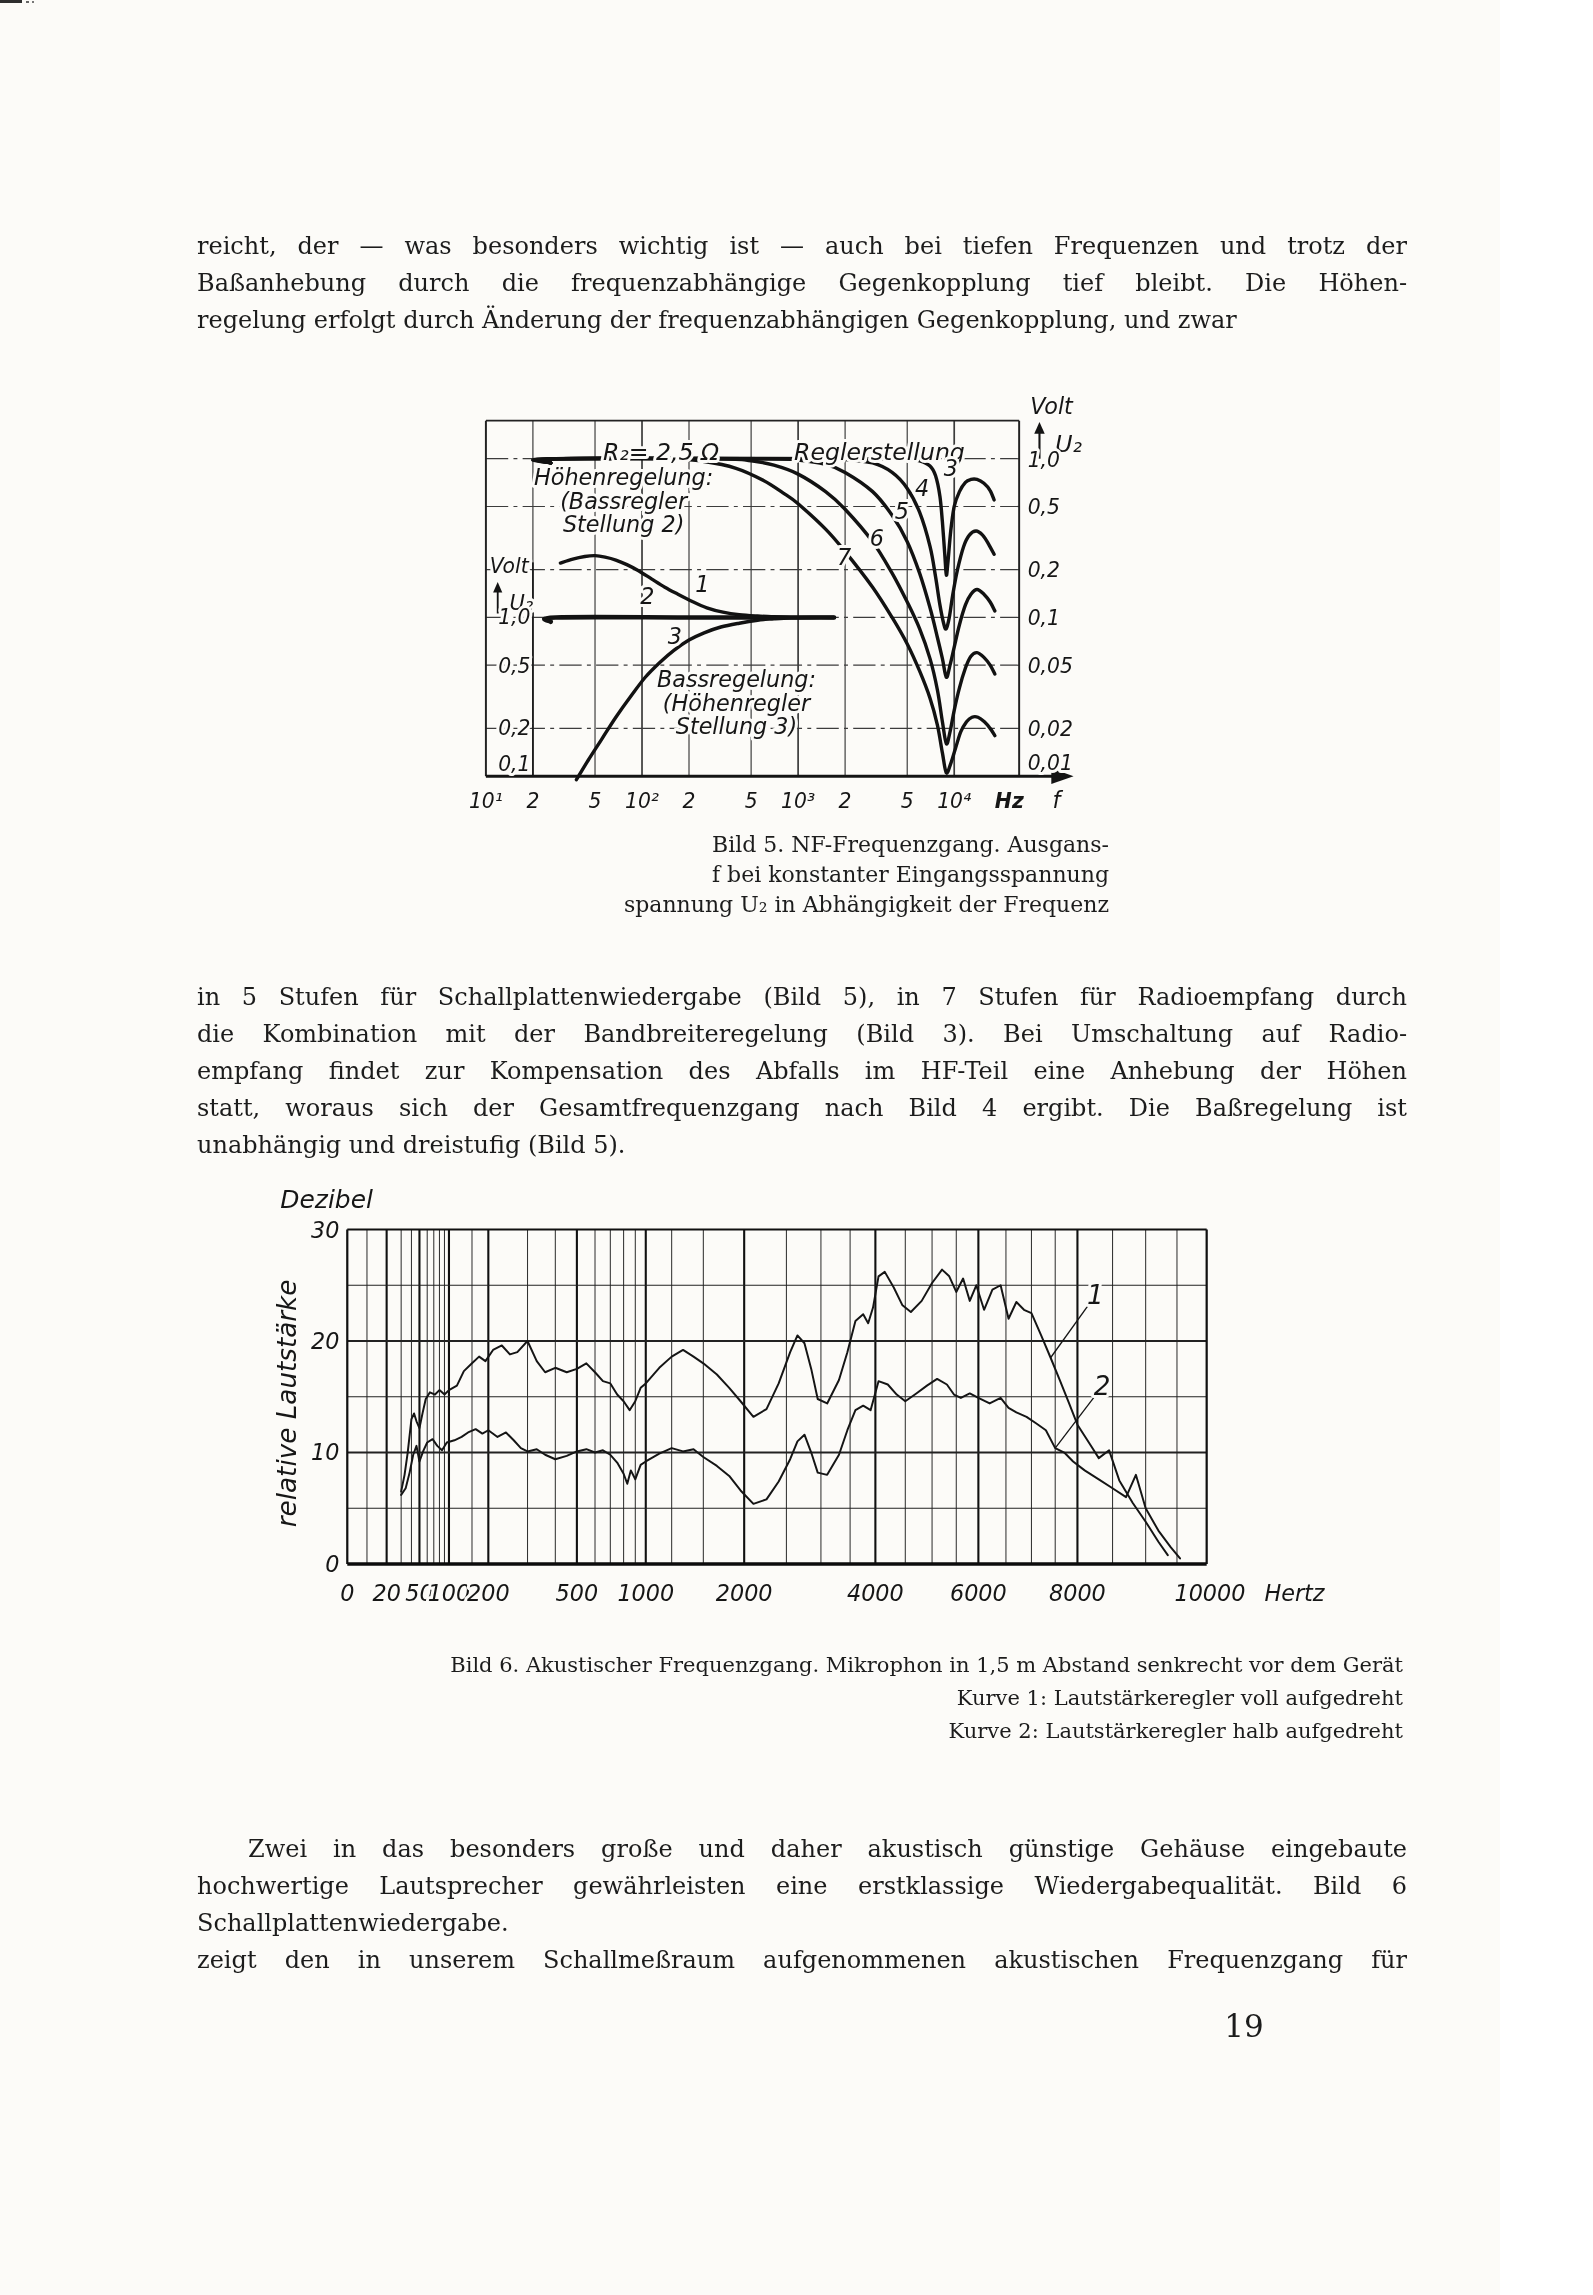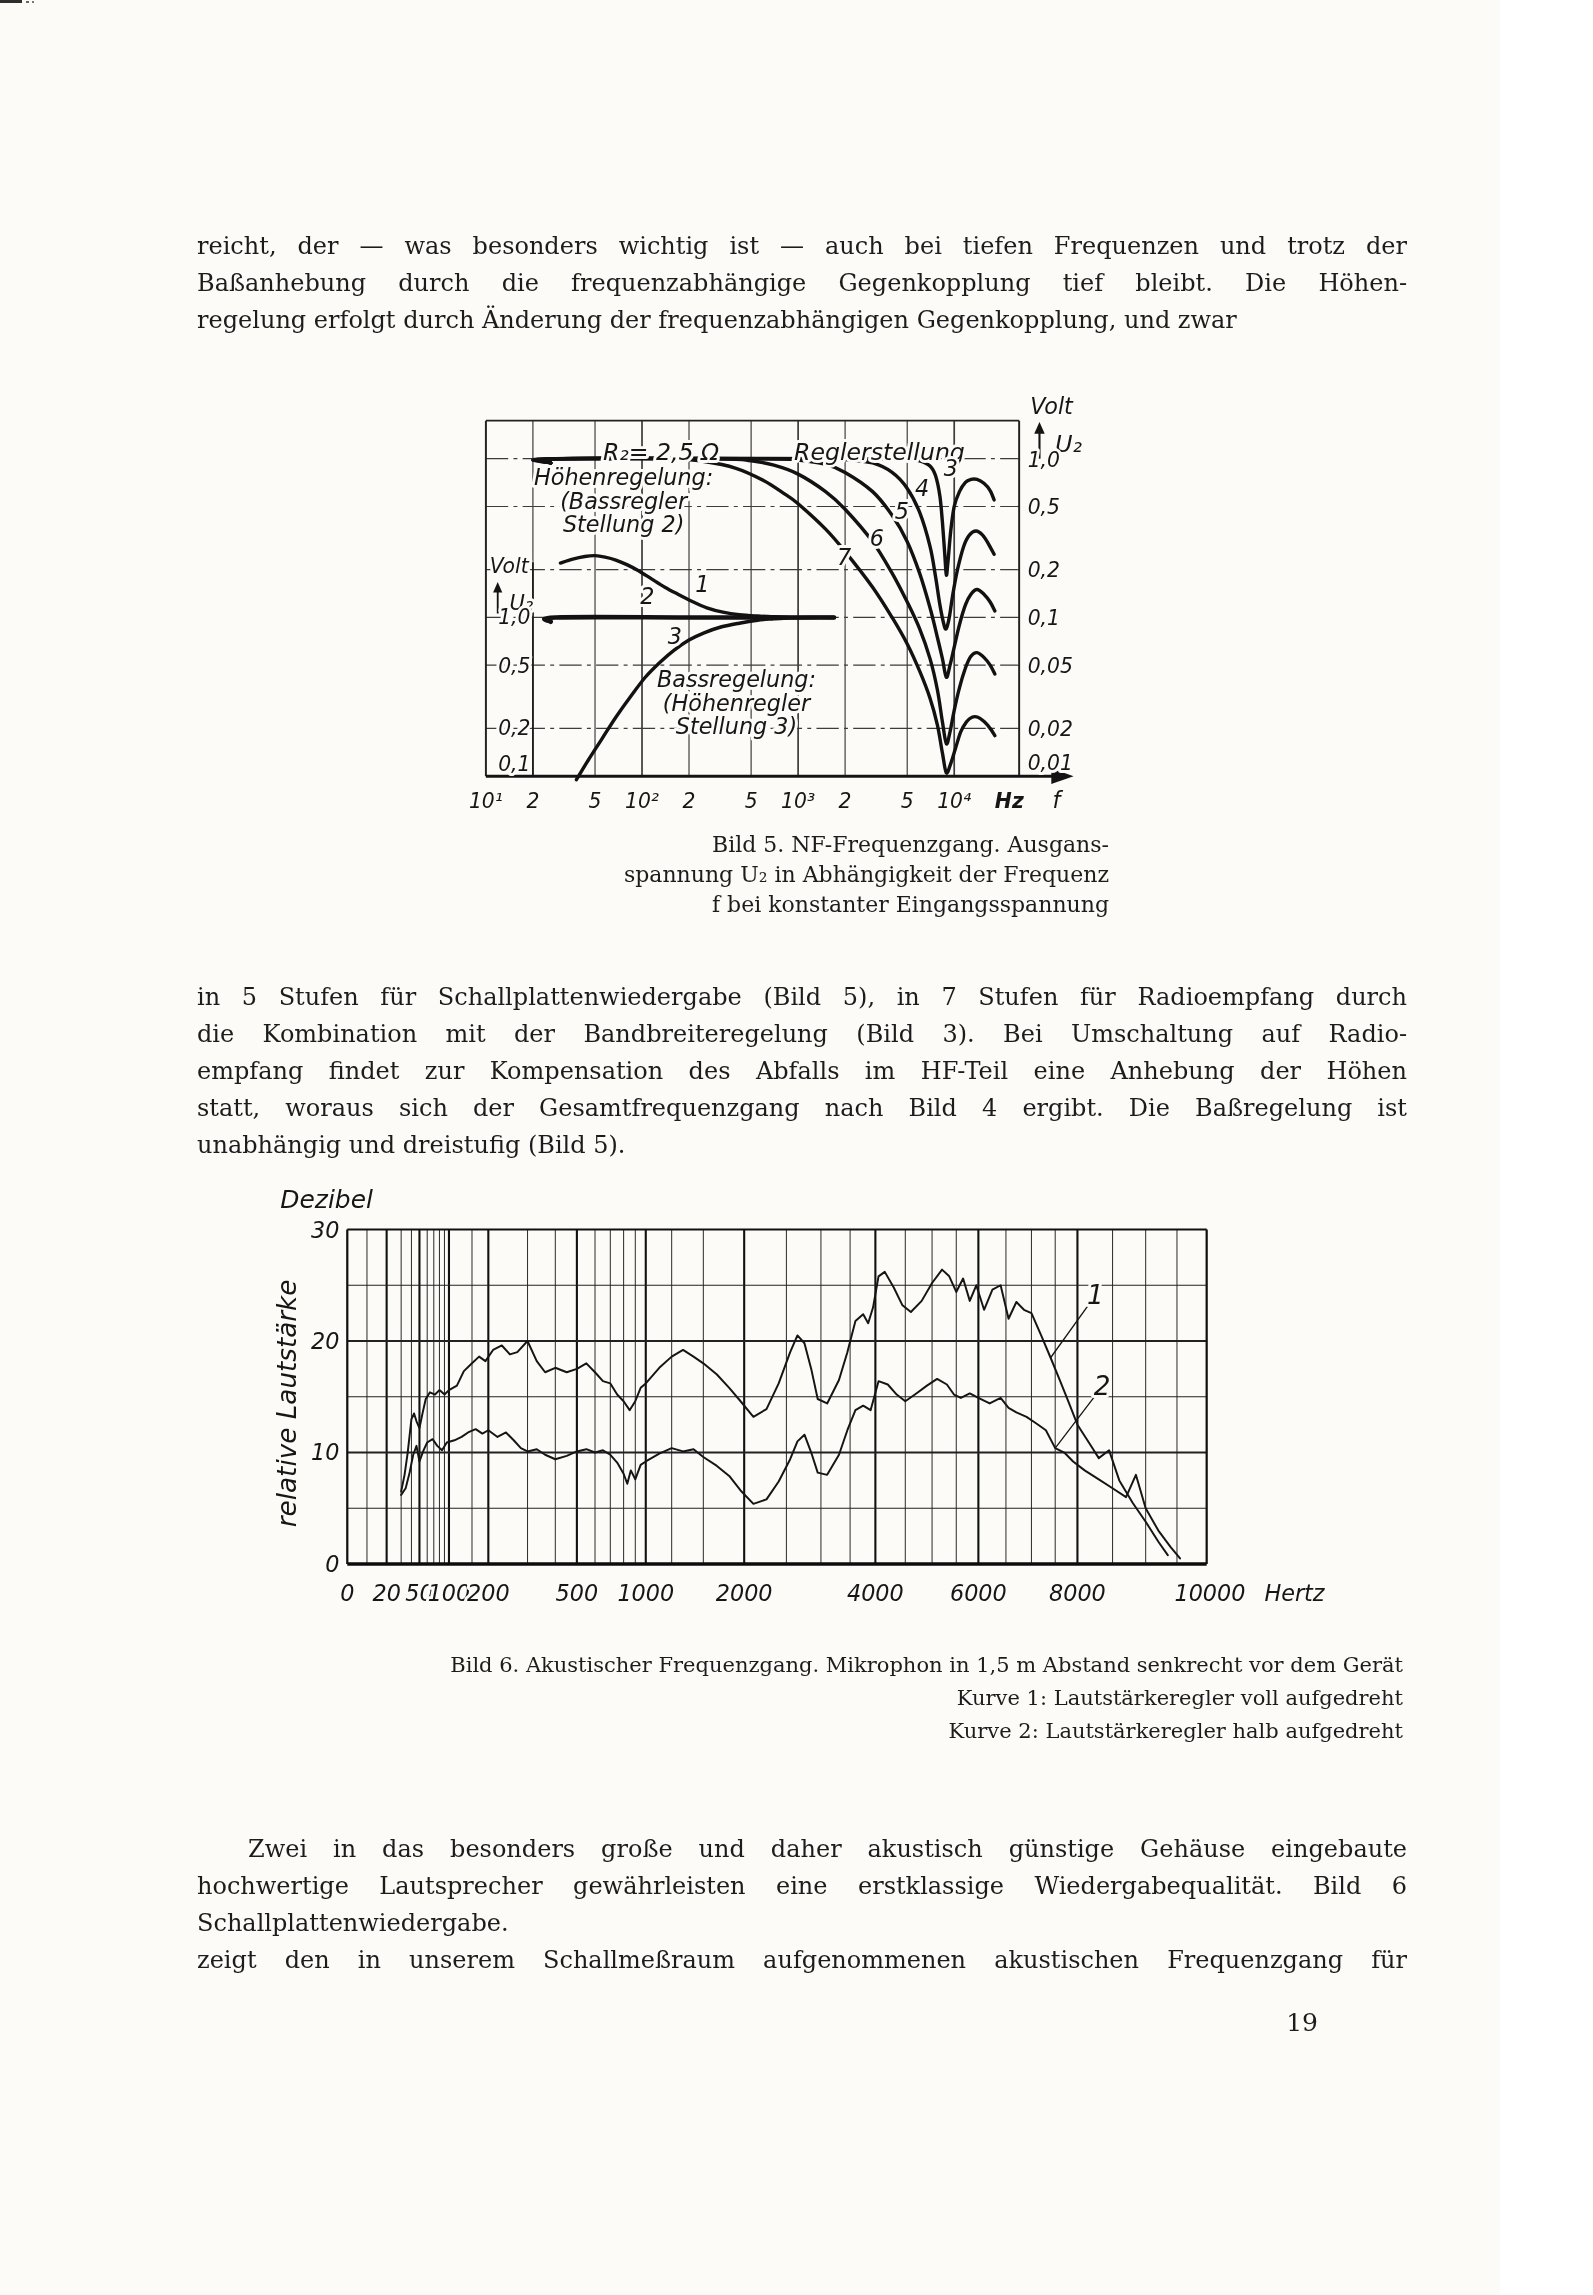--- a/index.html
+++ b/index.html
@@ -5,21 +5,21 @@
   html,body{margin:0;padding:0;}
   #page{position:relative;width:1500px;height:2295px;background:#fcfbf8;overflow:hidden;
         font-family:"DejaVu Serif",serif;color:#1c1c1c;}
   .para{position:absolute;left:197px;width:1210px;font-size:24px;line-height:37px;}
   .para .ln{text-align:justify;text-align-last:justify;}
   .para .ln.last{text-align-last:left;}
   .para .ln.ind{padding-left:51px;}
   .cap{position:absolute;text-align:right;font-size:22px;}
   .cap .cl{line-height:30px;}
   #cap6 .cl{font-size:21px;line-height:33px;}
-  #pageno{position:absolute;left:1246px;top:2008px;width:72px;text-align:right;font-size:25px;}
+  #pageno{position:absolute;left:1208px;top:2008px;width:72px;text-align:center;font-size:31px;}
   .mark{position:absolute;background:#2e2e2e;}
   svg{position:absolute;}
   svg text{font-family:"DejaVu Sans",sans-serif;}
 </style>
 </head>
 <body>
 
 <div id="page">
   <div class="mark" style="left:0;top:0;width:22px;height:3.3px;"></div>
   <div class="mark" style="left:25.6px;top:0.7px;width:3.3px;height:2px;background:#666;"></div>
@@ -119,22 +119,22 @@
         <text x="1287.6451389680276" y="1232" text-anchor="middle" font-size="31" fill="#161616" stroke="#fcfbf8" stroke-width="9" paint-order="stroke" stroke-linejoin="round" font-style="italic">2</text>
         <text x="1382.3548610319724" y="1232" text-anchor="middle" font-size="31" fill="#161616" stroke="#fcfbf8" stroke-width="9" paint-order="stroke" stroke-linejoin="round" font-style="italic">5</text>
         <text x="1454" y="1232" text-anchor="middle" font-size="31" fill="#161616" stroke="#fcfbf8" stroke-width="9" paint-order="stroke" stroke-linejoin="round" font-style="italic">10⁴</text>
         <text x="1516" y="1232" text-anchor="start" font-size="31" fill="#161616" stroke="#fcfbf8" stroke-width="9" paint-order="stroke" stroke-linejoin="round" font-style="italic" font-weight="600">Hz</text>
         <text x="1604" y="1232" text-anchor="start" font-size="34" fill="#161616" stroke="#fcfbf8" stroke-width="9" paint-order="stroke" stroke-linejoin="round" font-style="italic" font-family="&quot;DejaVu Serif&quot;,serif">f</text>
       </g>
     </svg>
 
   <div class="cap" id="cap5" style="left:453px;top:830px;width:656px;">
     <div class="cl">Bild 5. NF-Frequenzgang. Ausgans-</div>
+    <div class="cl">f bei konstanter Eingangsspannung</div>
     <div class="cl">spannung U₂ in Abhängigkeit der Frequenz</div>
-    <div class="cl">f bei konstanter Eingangsspannung</div>
   </div>
 
   <div class="para" id="p2" style="top:979px;">
       <div class="ln">in 5 Stufen für Schallplattenwiedergabe (Bild 5), in 7 Stufen für Radioempfang durch</div>
       <div class="ln">die Kombination mit der Bandbreiteregelung (Bild 3). Bei Umschaltung auf Radio-</div>
       <div class="ln">empfang findet zur Kompensation des Abfalls im HF-Teil eine Anhebung der Höhen</div>
       <div class="ln">statt, woraus sich der Gesamtfrequenzgang nach Bild 4 ergibt. Die Baßregelung ist</div>
       <div class="ln last">unabhängig und dreistufig (Bild 5).</div>
     </div>
 

